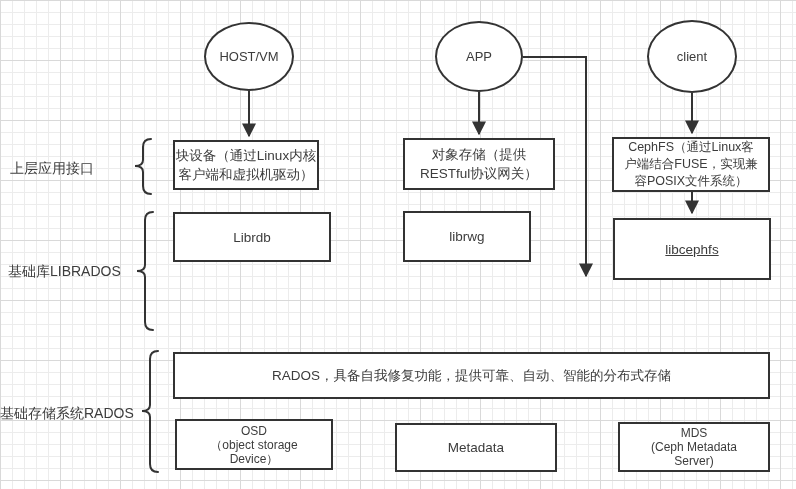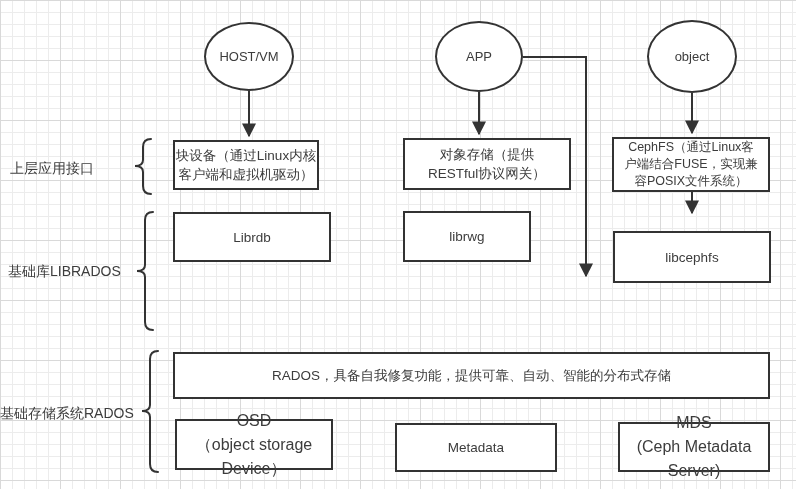--- a/index.html
+++ b/index.html
@@ -33,21 +33,21 @@
     position:absolute;
     background:var(--fill);
     border:2px solid var(--stroke);
     display:flex;align-items:center;justify-content:center;
     text-align:center;
     font-size:13.5px;line-height:19px;
     white-space:pre-line;
     color:var(--text);
   }
   .ellipse{border-radius:50%;font-size:13px;text-align:right;}
-  .lines3{font-size:16px;line-height:24px;}
+  .lines3{font-size:12px;line-height:14px;}
   .cephfs-box{font-size:12.5px;line-height:17px;}
   .glabel{
     position:absolute;
     font-size:14px;line-height:19px;
     color:var(--text);
     white-space:nowrap;
   }
 </style>
 </head>
 <body>
@@ -71,33 +71,33 @@
     <path stroke-linecap="round" d="M153,212 Q145,212 145,220 L145,265 Q145,271 137,271 Q145,271 145,277 L145,322 Q145,330 153,330"></path>
     <path stroke-linecap="round" d="M158,351 Q150,351 150,359 L150,405 Q150,411 142,411 Q150,411 150,417 L150,464 Q150,472 158,472"></path>
   </svg>
 
   <div class="glabel" style="left:10px;top:159px;width:118px;">上层应用接口</div>
   <div class="glabel" style="left:8px;top:262px;width:118px;">基础库LIBRADOS</div>
   <div class="glabel" style="left:0px;top:404px;width:130px;">基础存储系统RADOS</div>
 
   <div class="node ellipse" style="left:204px;top:22px;width:90px;height:69px;">HOST/VM</div>
   <div class="node ellipse" style="left:435px;top:21px;width:88px;height:71px;">APP</div>
-  <div class="node ellipse" style="left:647px;top:20px;width:90px;height:73px;">object</div>
+  <div class="node ellipse" style="left:647px;top:20px;width:90px;height:73px;">client</div>
 
   <div class="node" style="left:173px;top:140px;width:146px;height:50px;">块设备（通过Linux内核
 客户端和虚拟机驱动）</div>
-  <div class="node" style="left:403px;top:138px;width:168px;height:52px;">对象存储（提供
+  <div class="node" style="left:403px;top:138px;width:152px;height:52px;">对象存储（提供
 RESTful协议网关）</div>
   <div class="node" style="left:173px;top:212px;width:158px;height:50px;">Librdb</div>
 
   <div class="node cephfs-box" style="left:612px;top:137px;width:158px;height:55px;">CephFS（通过Linux客
 户端结合FUSE，实现兼
 容POSIX文件系统）</div>
   <div class="node" style="left:403px;top:211px;width:128px;height:51px;">librwg</div>
-  <div class="node" style="left:613px;top:231px;width:158px;height:52px;">libcephfs</div>
+  <div class="node" style="left:613px;top:218px;width:158px;height:62px;text-decoration:underline;">libcephfs</div>
 
 
   <div class="node" style="left:173px;top:352px;width:597px;height:47px;">RADOS，具备自我修复功能，提供可靠、自动、智能的分布式存储</div>
 
   <div class="node lines3" style="left:175px;top:419px;width:158px;height:51px;">OSD
 （object storage
 Device）</div>
   <div class="node" style="left:395px;top:423px;width:162px;height:49px;">Metadata</div>
   <div class="node lines3" style="left:618px;top:422px;width:152px;height:50px;">MDS
 (Ceph Metadata

